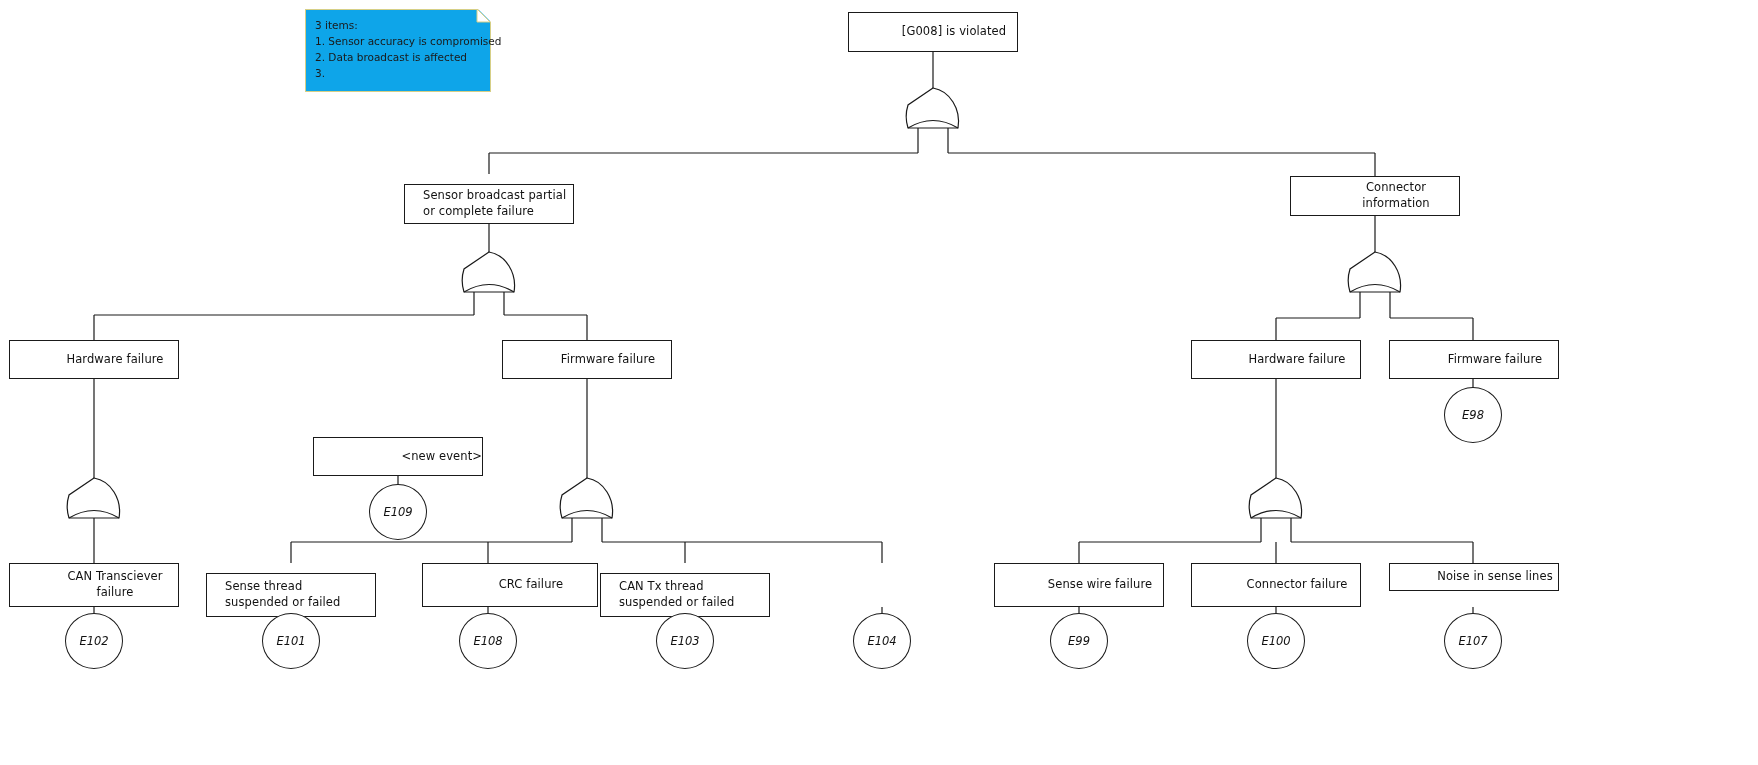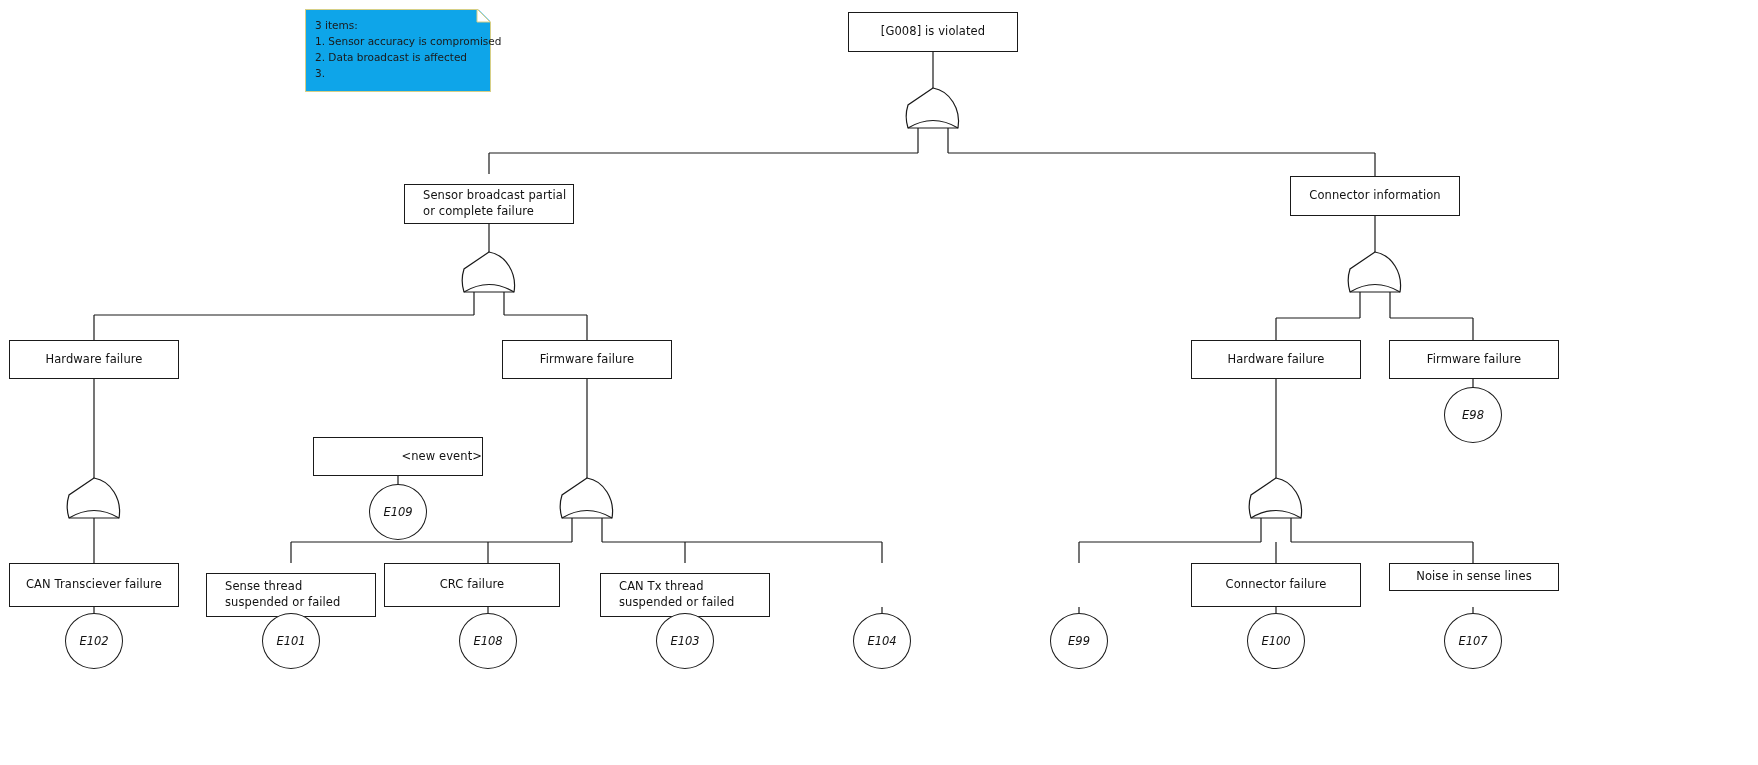--- a/index.html
+++ b/index.html
@@ -34,20 +34,21 @@
     position:absolute;
     box-sizing:border-box;
     border:1.2px solid #1a1a1a;
     background:#ffffff;
     display:flex;
     align-items:center;
     font-size:11.5px;
     color:#111111;
     line-height:1.35;
     letter-spacing:.1px;
+    padding-left:42px;
   }
   .node.center{justify-content:center;text-align:center;}
   .node.left{justify-content:center;text-align:left;padding-left:18px;padding-right:6px;margin-top:10px;}
   .node .txt{display:block;width:100%;}
   
   .circle{
     position:absolute;
     box-sizing:border-box;
     border:1.2px solid #1a1a1a;
     border-radius:50%;
@@ -225,29 +226,32 @@
   </div>
 
   <div class="node center" style="left:9px;top:563px;width:170px;height:44px;">
     <span class="txt">CAN Transciever failure</span>
   </div>
 
   <div class="node left" style="left:206px;top:563px;width:170px;height:44px;">
     <span class="txt">Sense thread suspended or failed</span>
   </div>
 
-  <div class="node center" style="left:384px;top:563px;width:176px;height:44px;">
+  <div class="node center" style="left:422px;top:563px;width:176px;height:44px;">
     <span class="txt">CRC failure</span>
   </div>
 
   <div class="node left" style="left:600px;top:563px;width:170px;height:44px;">
     <span class="txt">CAN Tx thread suspended or failed</span>
   </div>
 
 
+  <div class="node center" style="left:994px;top:563px;width:170px;height:44px;">
+    <span class="txt">Sense wire failure</span>
+  </div>
 
   <div class="node center" style="left:1191px;top:563px;width:170px;height:44px;">
     <span class="txt">Connector failure</span>
   </div>
 
   <div class="node center" style="left:1389px;top:563px;width:170px;height:28px;">
     <span class="txt">Noise in sense lines</span>
   </div>
 
   <div class="circle" style="left:65px;top:613px;width:58px;height:56px;">

